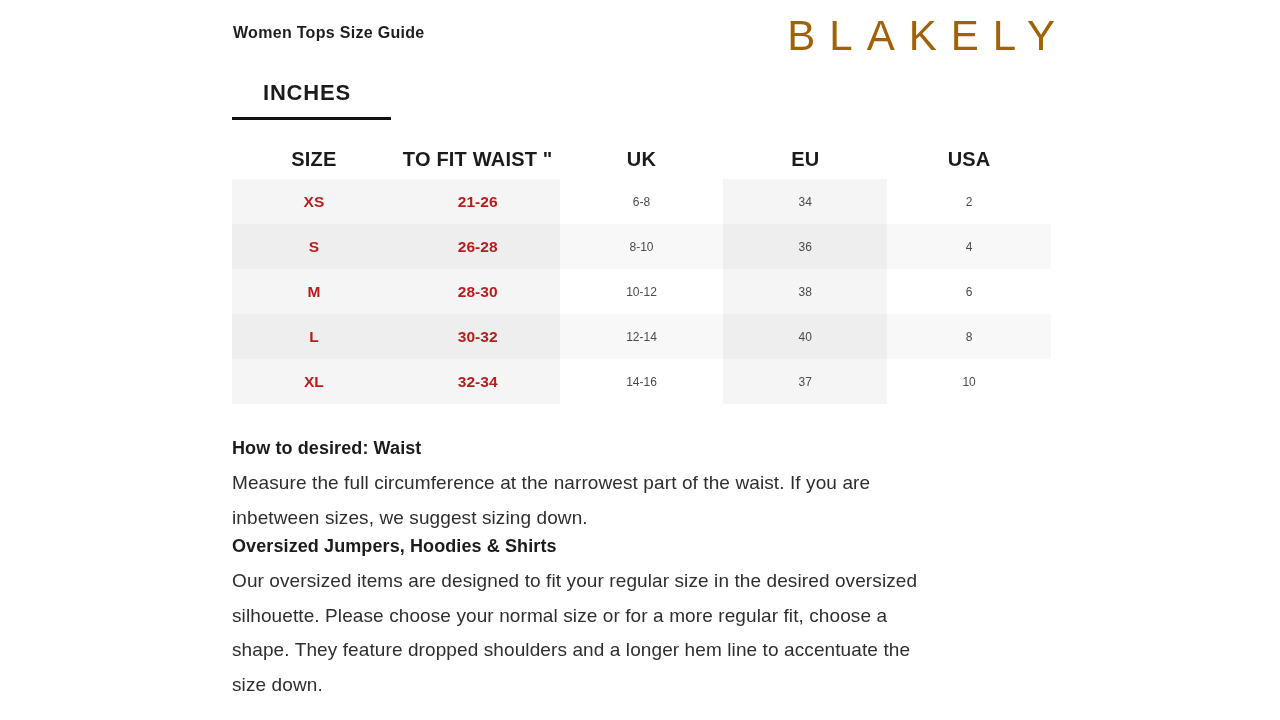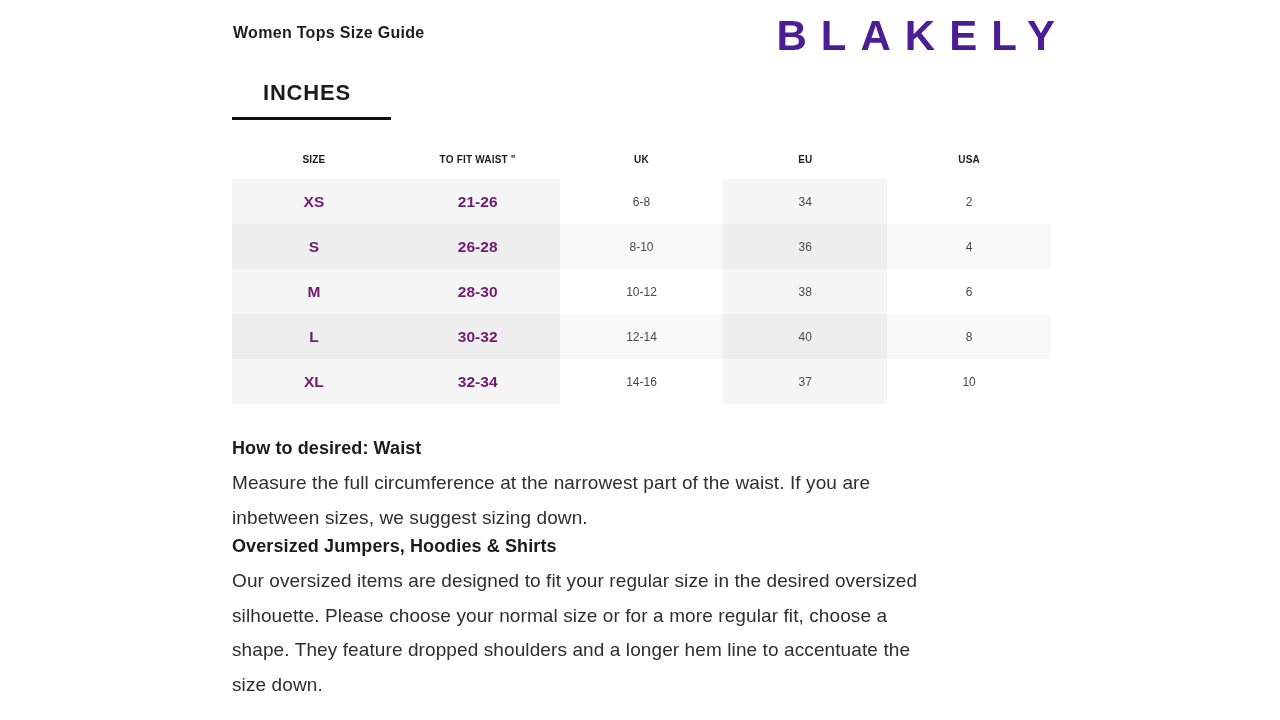--- a/index.html
+++ b/index.html
@@ -6,47 +6,47 @@
   html, body { width: 1280px; height: 720px; background: #ffffff; }
   body { font-family: "Liberation Sans", sans-serif; color: #1c1c1c; }
   .canvas { position: relative; width: 1280px; height: 720px; background: #fff; overflow: hidden; padding-left: 8px; }
 
   .page-title {
     position: absolute; left: 233px; top: 24px;
     font-size: 16px; font-weight: 700; letter-spacing: 0.3px; color: #1d1d1d;
   }
   .brand {
     position: absolute; top: 15px; right: 211px;
-    font-size: 42px; font-weight: 700; letter-spacing: 14px; color: #4c1d95;
+    font-size: 42px; font-weight: 400; letter-spacing: 14px; color: #a16207;
     line-height: 42px; white-space: nowrap;
   }
   .unit-tab {
     position: absolute; left: 263px; top: 80px;
     font-size: 22px; font-weight: 700; letter-spacing: 0.8px; color: #1b1b1b;
     cursor: pointer;
   }
   .unit-underline {
     position: absolute; left: 232px; top: 117px;
     width: 159px; height: 3px; background: #111111;
   }
 
   table.size-table {
     position: absolute; left: 232px; top: 139px; width: 819px;
     border-collapse: collapse; table-layout: fixed;
   }
   table.size-table th {
     height: 40px; text-align: center; vertical-align: middle;
-    font-size: 10px; font-weight: 700; color: #1b1b1b; letter-spacing: 0.2px;
+    font-size: 20px; font-weight: 700; color: #1b1b1b; letter-spacing: 0.2px;
     background: #ffffff;
   }
   table.size-table td {
     height: 45px; text-align: center; vertical-align: middle;
     font-size: 12px; font-weight: 400; color: #4a4a4a;
   }
-  table.size-table td.strong { font-size: 15.5px; font-weight: 700; color: #701a75; }
+  table.size-table td.strong { font-size: 15.5px; font-weight: 700; color: #b91c1c; }
   tbody tr:nth-child(odd)  td.shaded { background: #f5f5f5; }
   tbody tr:nth-child(even) td.shaded { background: #eeeeee; }
   tbody tr:nth-child(odd)  td.plain  { background: #ffffff; }
   tbody tr:nth-child(even) td.plain  { background: #f8f8f8; }
 
   .section-heading {
     position: absolute; left: 232px;
     font-size: 18px; font-weight: 700; color: #1b1b1b; letter-spacing: 0.1px;
   }
   .body-lines {

